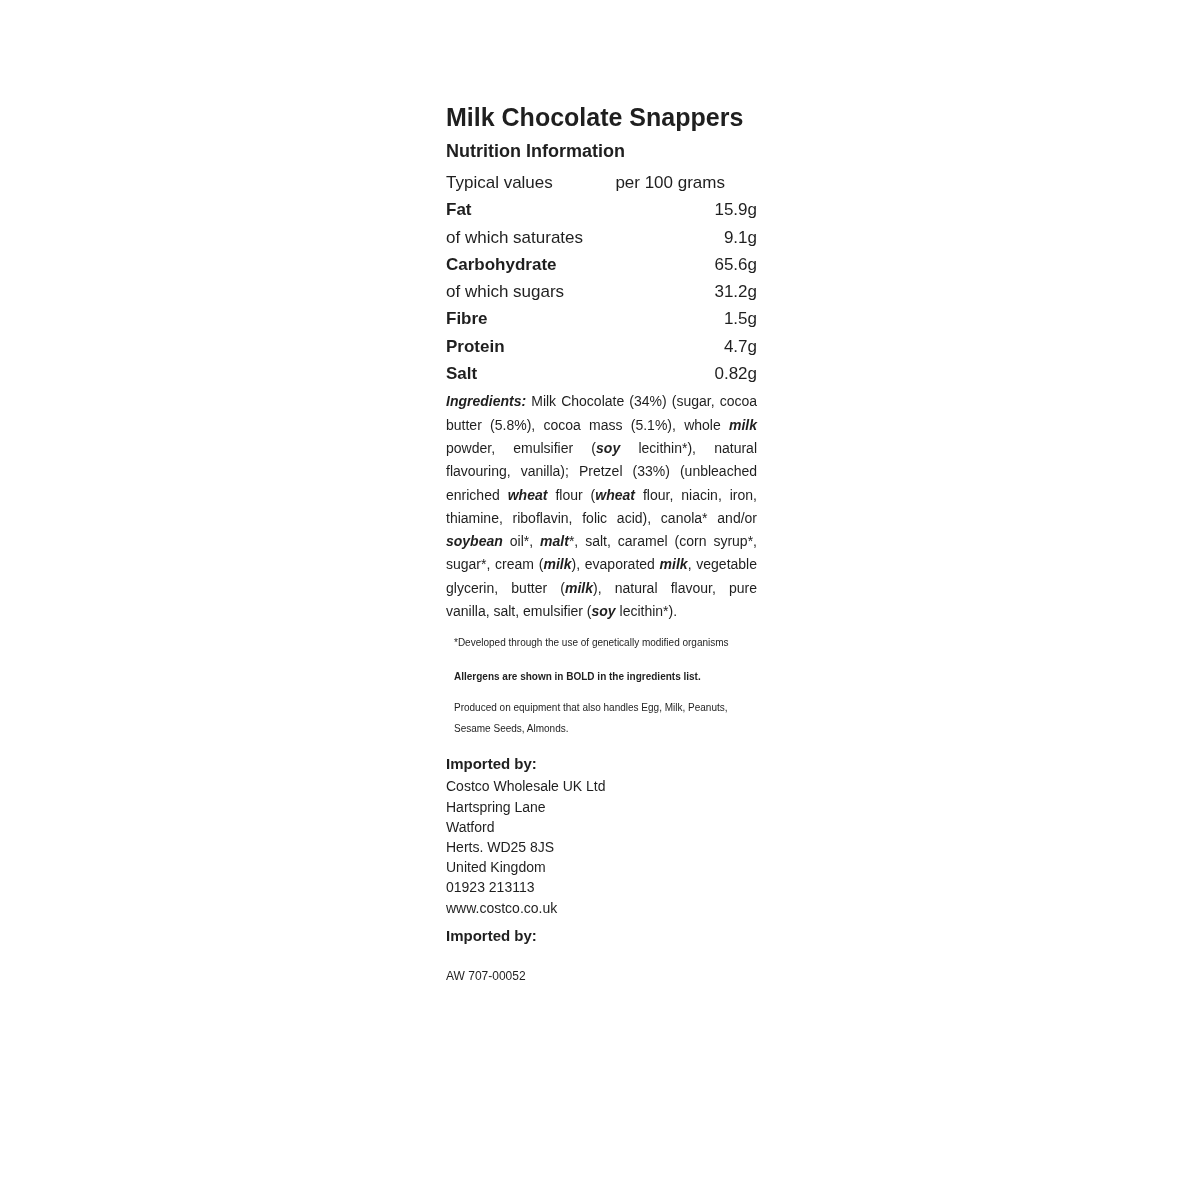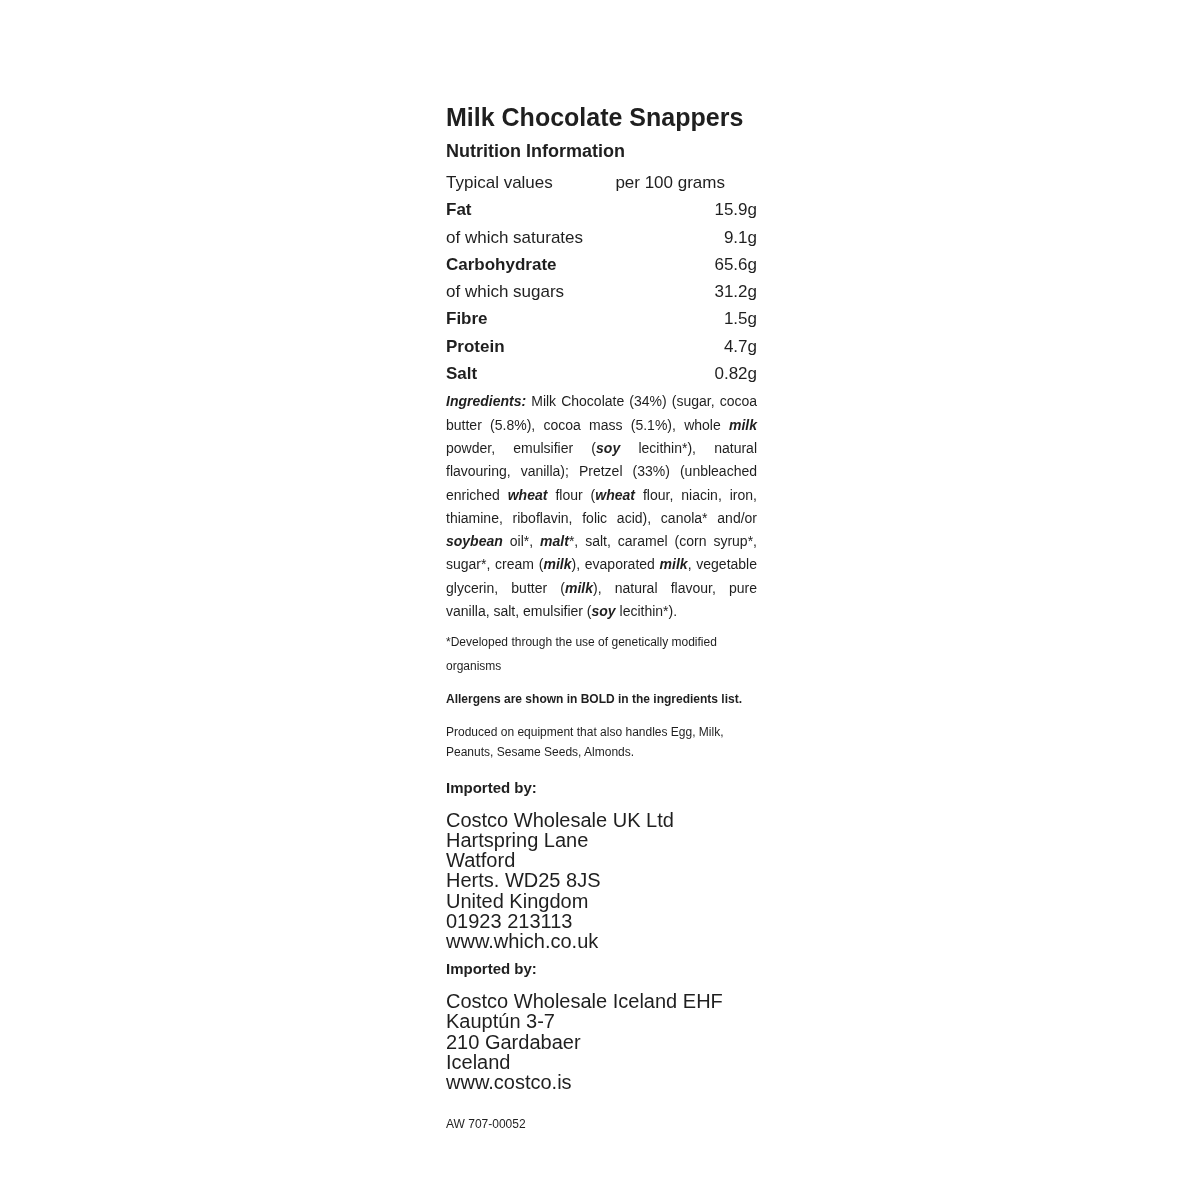--- a/index.html
+++ b/index.html
@@ -50,36 +50,37 @@
   .nrow .nvalue { text-align: right; white-space: nowrap; }
   .nrow .nvalue.per100 { padding-right: 32px; text-align: center; }
   .bold { font-weight: bold; }
   p.ingredients {
     margin-top: 3px;
     font-size: 14px;
     line-height: 23.3px;
     text-align: justify;
   }
   p.note {
-    font-size: 12px;
+    font-size: 10px;
     line-height: 23.5px;
+    margin-left: 8px;
   }
   p.note.gmo { margin-top: 8px; }
   p.note.allergens { margin-top: 10px; font-weight: bold; }
   p.note.produced { margin-top: 10px; line-height: 20.5px; }
   .importer h3 {
     font-size: 15px;
     line-height: 17px;
     font-weight: bold;
   }
   .importer.uk h3 { margin-top: 16px; }
   .importer.iceland h3 { margin-top: 9px; }
   .addr {
-    margin-top: 14px;
-    font-size: 20px;
+    margin-top: 4px;
+    font-size: 14px;
     line-height: 20.2px;
   }
   p.product-code {
     margin-top: 24px;
     font-size: 12px;
     line-height: 17px;
   }
   .seg-b { font-weight: bold; font-style: italic; }
 </style>
 </head>
@@ -134,31 +135,24 @@
 
     <div class="importer uk">
       <h3>Imported by:</h3>
       <div class="addr">
         <div>Costco Wholesale UK Ltd</div>
         <div>Hartspring Lane</div>
         <div>Watford</div>
         <div>Herts. WD25 8JS</div>
         <div>United Kingdom</div>
         <div>01923 213113</div>
-        <div>www.which.co.uk</div>
+        <div>www.costco.co.uk</div>
       </div>
     </div>
 
     <div class="importer iceland">
       <h3>Imported by:</h3>
-      <div class="addr">
-        <div>Costco Wholesale Iceland EHF</div>
-        <div>Kauptún 3-7</div>
-        <div>210 Gardabaer</div>
-        <div>Iceland</div>
-        <div>www.costco.is</div>
-      </div>
     </div>
 
     <p class="product-code">AW 707-00052</p>
 
   </div>
 </div>
 
 </body></html>

